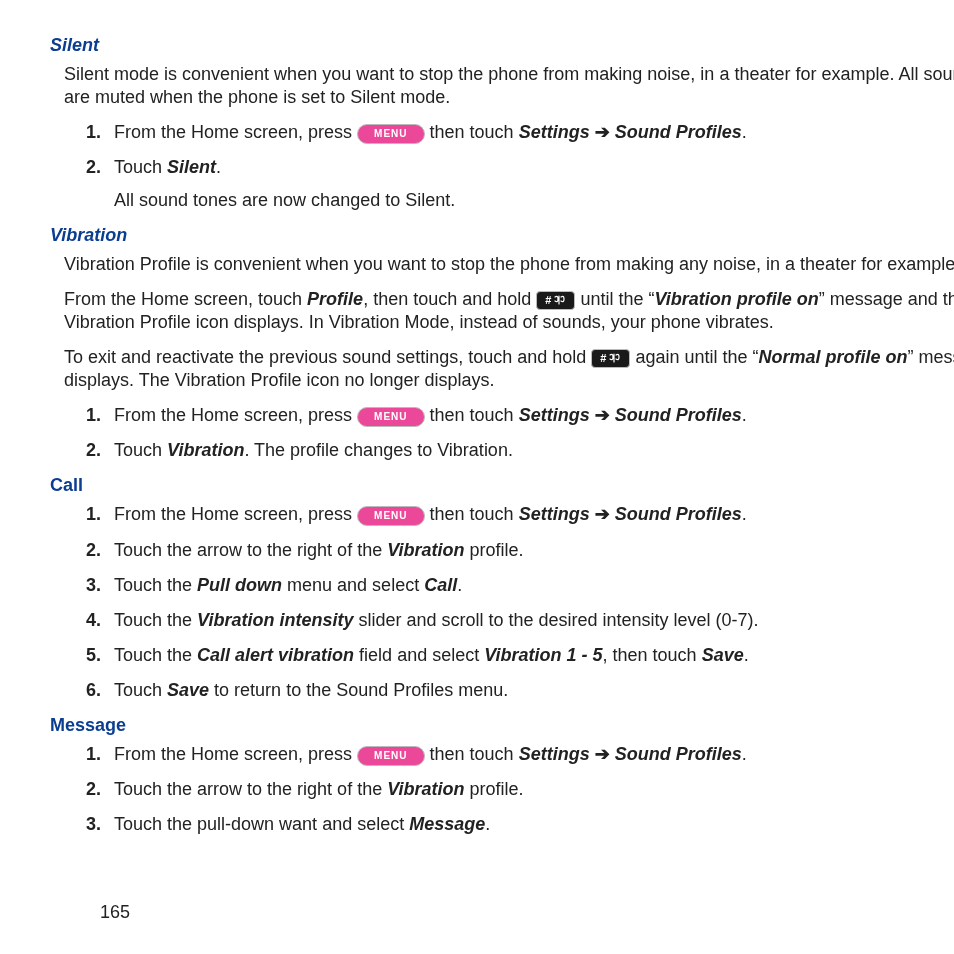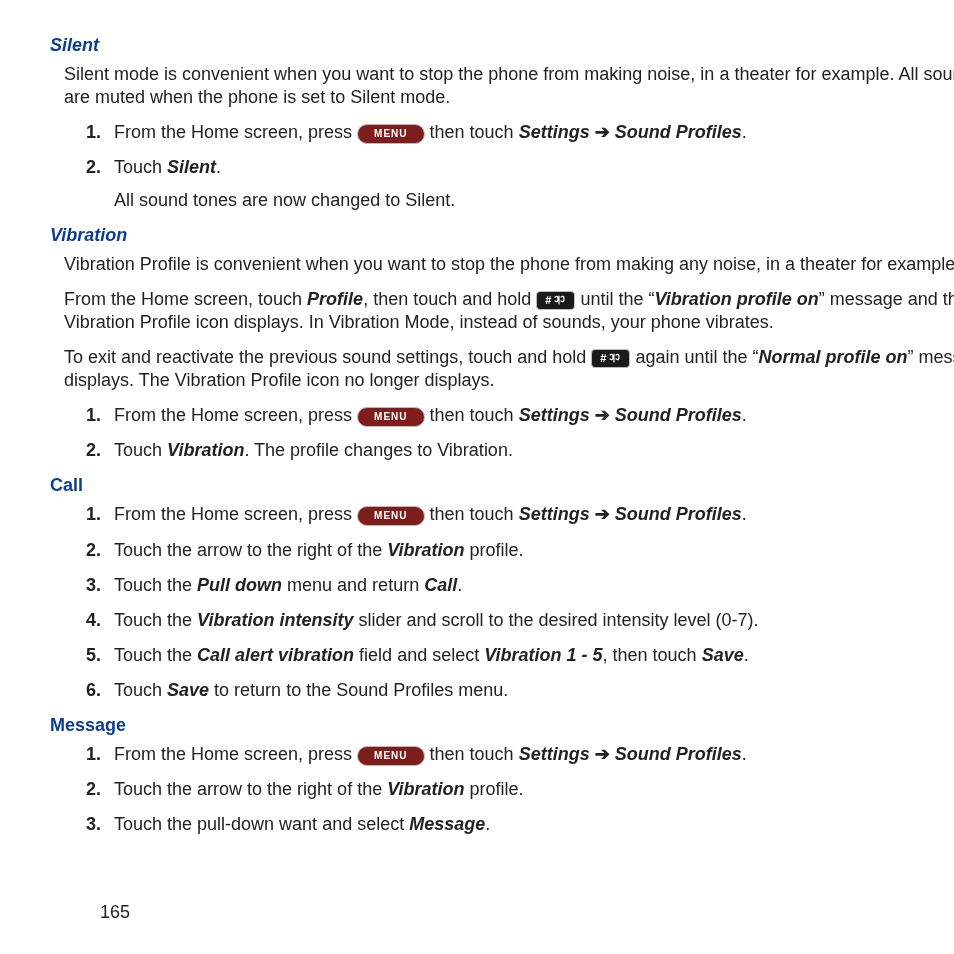--- a/index.html
+++ b/index.html
@@ -53,21 +53,21 @@
     font-weight: 700;
   }
   ol.steps > li .subline {
     display: block;
     margin-top: 10px;
   }
   .bold { font-weight: 700; font-style: italic; }
   .arrow { font-weight: 700; }
   .menu-btn {
     display: inline-block;
-    background: #7f1d1d;
+    background: #ec4899;
     color: #fff;
     font-size: 10px;
     font-weight: 700;
     letter-spacing: 1px;
     padding: 4px 16px 4px 16px;
     border-radius: 12px;
     border: 1px solid #bbb;
     line-height: 1;
     vertical-align: 1px;
     font-style: normal;
@@ -146,21 +146,21 @@
   <ol class="steps">
     <li>
       <span>From the Home screen, press </span>
       <span class="menu-btn">MENU</span>
       <span> then touch </span><span class="bold">Settings</span><span class="arrow"> ➔ </span><span class="bold">Sound Profiles</span><span>.</span>
     </li>
     <li>
       <span>Touch the arrow to the right of the </span><span class="bold">Vibration</span><span> profile.</span>
     </li>
     <li>
-      <span>Touch the </span><span class="bold">Pull down</span><span> menu and return </span><span class="bold">Call</span><span>.</span>
+      <span>Touch the </span><span class="bold">Pull down</span><span> menu and select </span><span class="bold">Call</span><span>.</span>
     </li>
     <li>
       <span>Touch the </span><span class="bold">Vibration intensity</span><span> slider and scroll to the desired intensity level (0-7).</span>
     </li>
     <li>
       <span>Touch the </span><span class="bold">Call alert vibration</span><span> field and select </span><span class="bold">Vibration 1 - 5</span><span>, then touch </span><span class="bold">Save</span><span>.</span>
     </li>
     <li>
       <span>Touch </span><span class="bold">Save</span><span> to return to the Sound Profiles menu.</span>
     </li>

